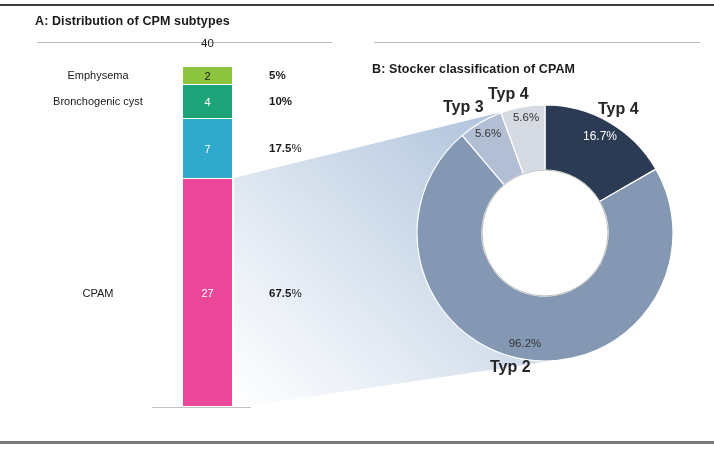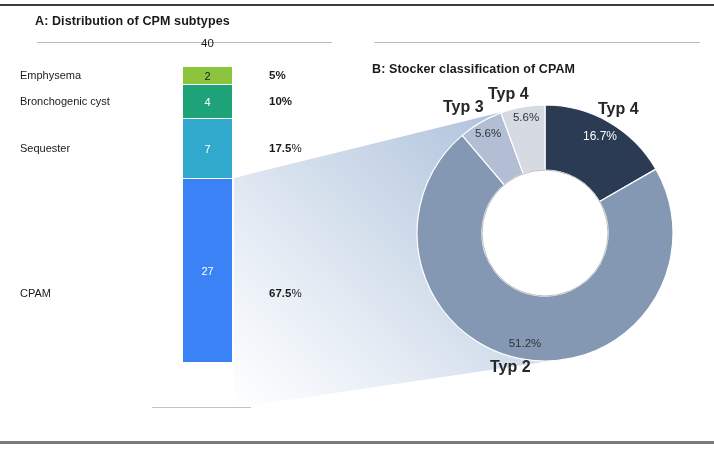--- a/index.html
+++ b/index.html
@@ -1,21 +1,21 @@
 <!DOCTYPE html>
 <html><head>
 <meta charset="utf-8">
 <style>
   html,body{margin:0;padding:0;background:#ffffff;}
   body{font-family:"Liberation Sans", sans-serif;color:#1a1a1a;}
   .stage{position:relative;width:714px;height:454px;background:#fff;overflow:hidden;}
   .rule{position:absolute;left:0;width:714px;background:#3d3d3d;}
   .panel-title{position:absolute;top:14px;font-size:12.5px;font-weight:bold;text-align:left;letter-spacing:.1px;}
   .title-underline{position:absolute;top:42px;height:1px;background:#bdbdbd;}
-  .cat-label{position:absolute;left:20px;width:156px;text-align:left;font-size:11px;line-height:16px;}
+  .cat-label{position:absolute;left:20px;width:156px;text-align:center;font-size:11px;line-height:16px;}
   .pct-label{position:absolute;left:269px;width:70px;text-align:left;font-size:11.5px;line-height:16px;}
   .pct-label .b{font-weight:bold;}
   .bar{position:absolute;left:183px;top:67px;width:49px;height:341px;}
   .seg{position:absolute;left:0;width:49px;display:flex;align-items:center;justify-content:center;
        font-size:11px;box-sizing:border-box;}
   .seg + .seg{border-top:1px solid #ffffff;}
   .total-label{position:absolute;left:182px;top:37px;width:51px;text-align:center;font-size:11.5px;}
   .axis-line{position:absolute;left:152px;top:407px;width:99px;height:1px;background:#c3c3c3;}
   .x-label{position:absolute;left:147px;top:414px;width:121px;text-align:center;font-size:11.5px;}
   .donut-label{position:absolute;font-size:16px;text-align:left;color:#262626;line-height:15px;font-weight:bold;}
@@ -61,49 +61,48 @@
   <div class="bar">
     <div class="seg" style="top: 0px; height: 17px; background-color: rgb(140, 196, 61);">
       <span style="color: rgb(26, 26, 26);">2</span>
     </div>
     <div class="seg" style="top: 17px; height: 34px; background-color: rgb(30, 163, 121);">
       <span style="color: rgb(255, 255, 255);">4</span>
     </div>
     <div class="seg" style="top: 51px; height: 60px; background-color: rgb(48, 169, 205);">
       <span style="color: rgb(255, 255, 255);">7</span>
     </div>
-    <div class="seg" style="top: 111px; height: 184px; background-color: #3b82f6;">
+    <div class="seg" style="top: 111px; height: 228px; background-color: #ec4899;">
       <span style="color: rgb(255, 255, 255);">27</span>
     </div>
   </div>
 
   <div class="cat-label" style="top:67px;">Emphysema</div>
   <div class="cat-label" style="top:93px;">Bronchogenic cyst</div>
-  <div class="cat-label" style="top:140px;">Sequester</div>
   <div class="cat-label" style="top:285px;">CPAM</div>
 
   <div class="pct-label" style="top:67px;">
     <span class="b">5</span><span class="b">%</span>
   </div>
   <div class="pct-label" style="top:93px;">
     <span class="b">10</span><span class="b">%</span>
   </div>
   <div class="pct-label" style="top:140px;">
     <span class="b">17.5</span><span>%</span>
   </div>
   <div class="pct-label" style="top:285px;">
     <span class="b">67.5</span><span>%</span>
   </div>
 
   <div class="axis-line"></div>
 
   <div class="donut-label" style="left:598px;top:101px;width:50px;">Typ 4</div>
   <div class="slice-pct on-dark" style="left:576px;top:129px;width:48px;">16.7%</div>
 
-  <div class="slice-pct" style="left:501px;top:336px;width:48px;">51.2%</div>
+  <div class="slice-pct" style="left:501px;top:336px;width:48px;">96.2%</div>
   <div class="donut-label" style="left:490px;top:359px;width:50px;">Typ 2</div>
 
   <div class="donut-label" style="left:443px;top:99px;width:50px;">Typ 3</div>
   <div class="slice-pct" style="left:464px;top:126px;width:48px;">5.6%</div>
 
   <div class="donut-label" style="left:488px;top:86px;width:50px;">Typ 4</div>
   <div class="slice-pct" style="left:502px;top:110px;width:48px;">5.6%</div>
 
 </div>
 

